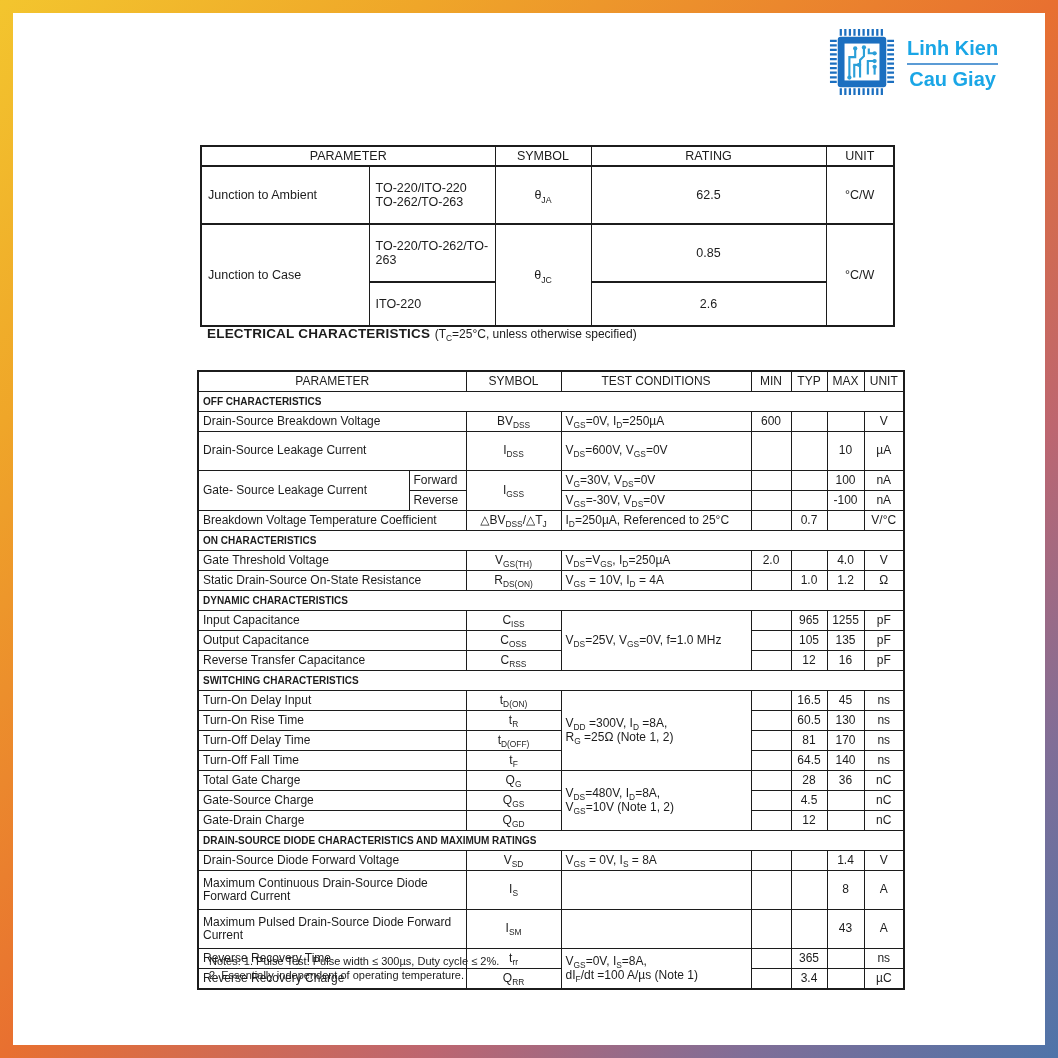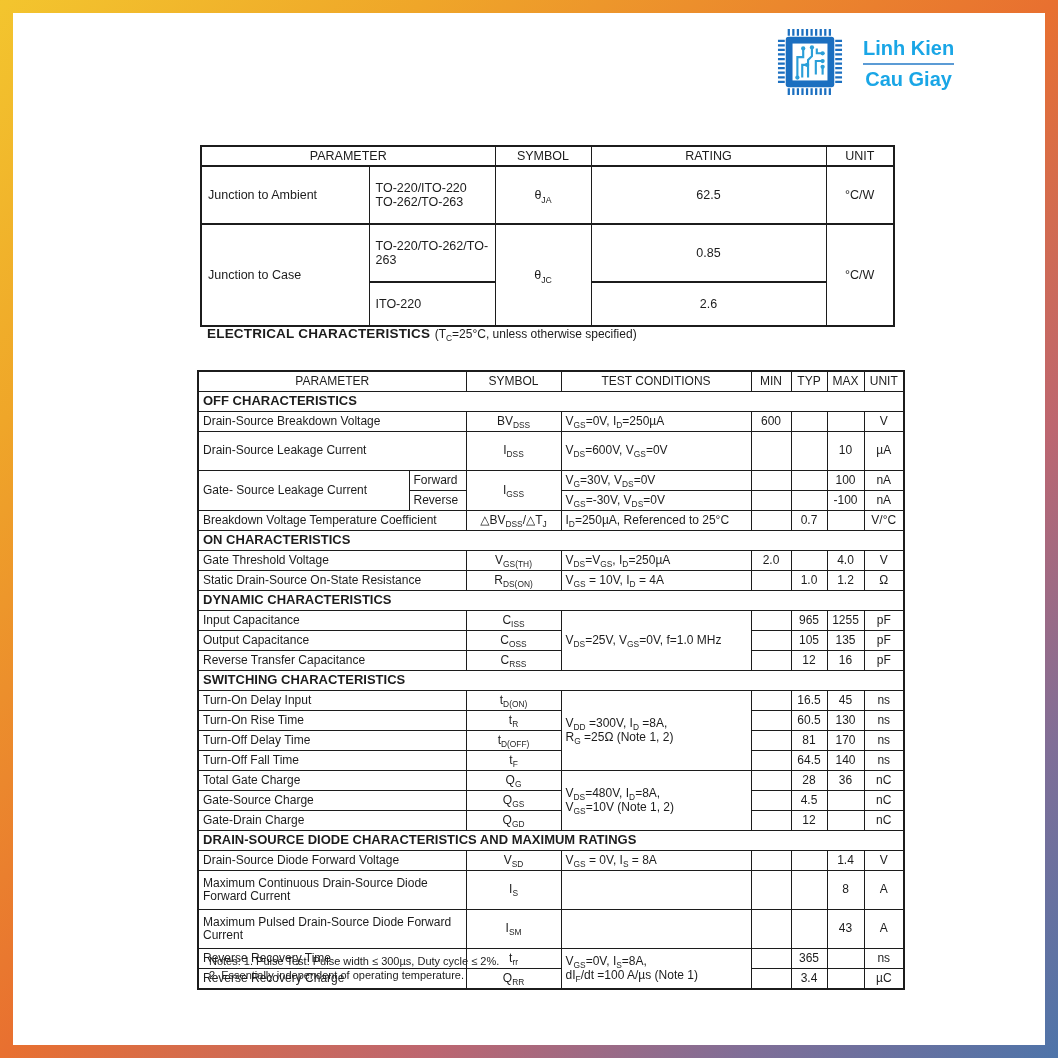--- a/index.html
+++ b/index.html
@@ -1,21 +1,21 @@
 <!DOCTYPE html>
 <html><head>
 <meta charset="utf-8">
 <style>
   html,body{margin:0;padding:0;}
   body{width:1058px;height:1058px;position:relative;font-family:"Liberation Sans",sans-serif;color:#1c1c1c;}
   .frame{position:absolute;inset:0;background:linear-gradient(135deg,#f3c52e 0%,#efa629 20%,#e87030 50%,#bd6670 70%,#806e97 85%,#4e74a9 100%);}
   .content{position:absolute;inset:13px;background:#ffffff;}
 
   
-  .logo{position:absolute;left:764px;top:15px;display:flex;align-items:center;gap:20px;}
+  .logo{position:absolute;left:816px;top:15px;display:flex;align-items:center;gap:12px;}
   .logo-text{text-align:center;}
   .logo-line{font-size:20px;font-weight:700;color:#1aa6e6;line-height:1.35;white-space:nowrap;}
   .logo-divider{border-bottom:2px solid #5b9bd5;margin:1px 0;}
 
   
   table{border-collapse:collapse;table-layout:fixed;}
   td{overflow:hidden;}
   sub{font-size:0.70em;line-height:0;}
 
   .thermal{position:absolute;left:187px;top:132px;width:693px;border:2px solid #1c1c1c;}
@@ -25,21 +25,21 @@
   .thermal tr.r2{height:41px;}
   .thermal .c{text-align:center;padding:1px 2px;}
 
   .etitle{position:absolute;left:194px;top:311px;white-space:nowrap;}
   .etitle-main{font-weight:700;font-size:13.5px;letter-spacing:.2px;}
   .etitle-sub{font-size:12px;}
 
   .elec{position:absolute;left:184px;top:357px;width:706px;border:2px solid #1c1c1c;}
   .elec td{border:1px solid #1c1c1c;font-size:12px;padding:0 4px;height:19px;line-height:1.12;}
   .elec tr.tall td{height:38px;}
-  .elec tr.sec td{font-weight:700;font-size:13px;}
+  .elec tr.sec td{font-weight:700;font-size:10px;}
   .elec .c{text-align:center;padding:0 1px;}
 
   .notes{position:absolute;left:196px;top:941px;font-size:11px;line-height:1.3;}
   .notes-l2{}
 </style>
 </head>
 <body>
 
 <div class="frame">
   <div class="content">

